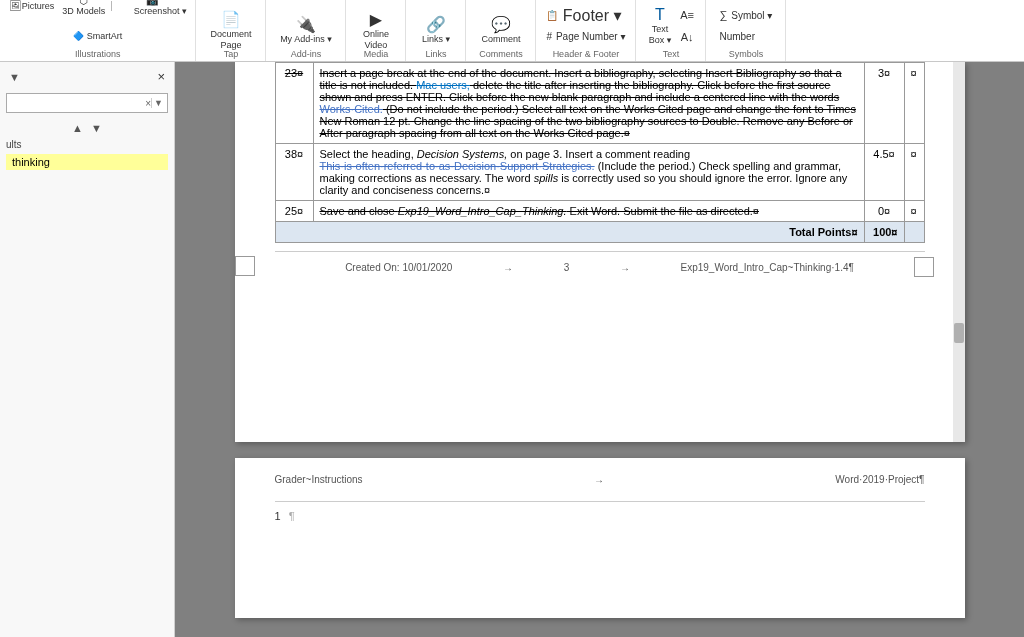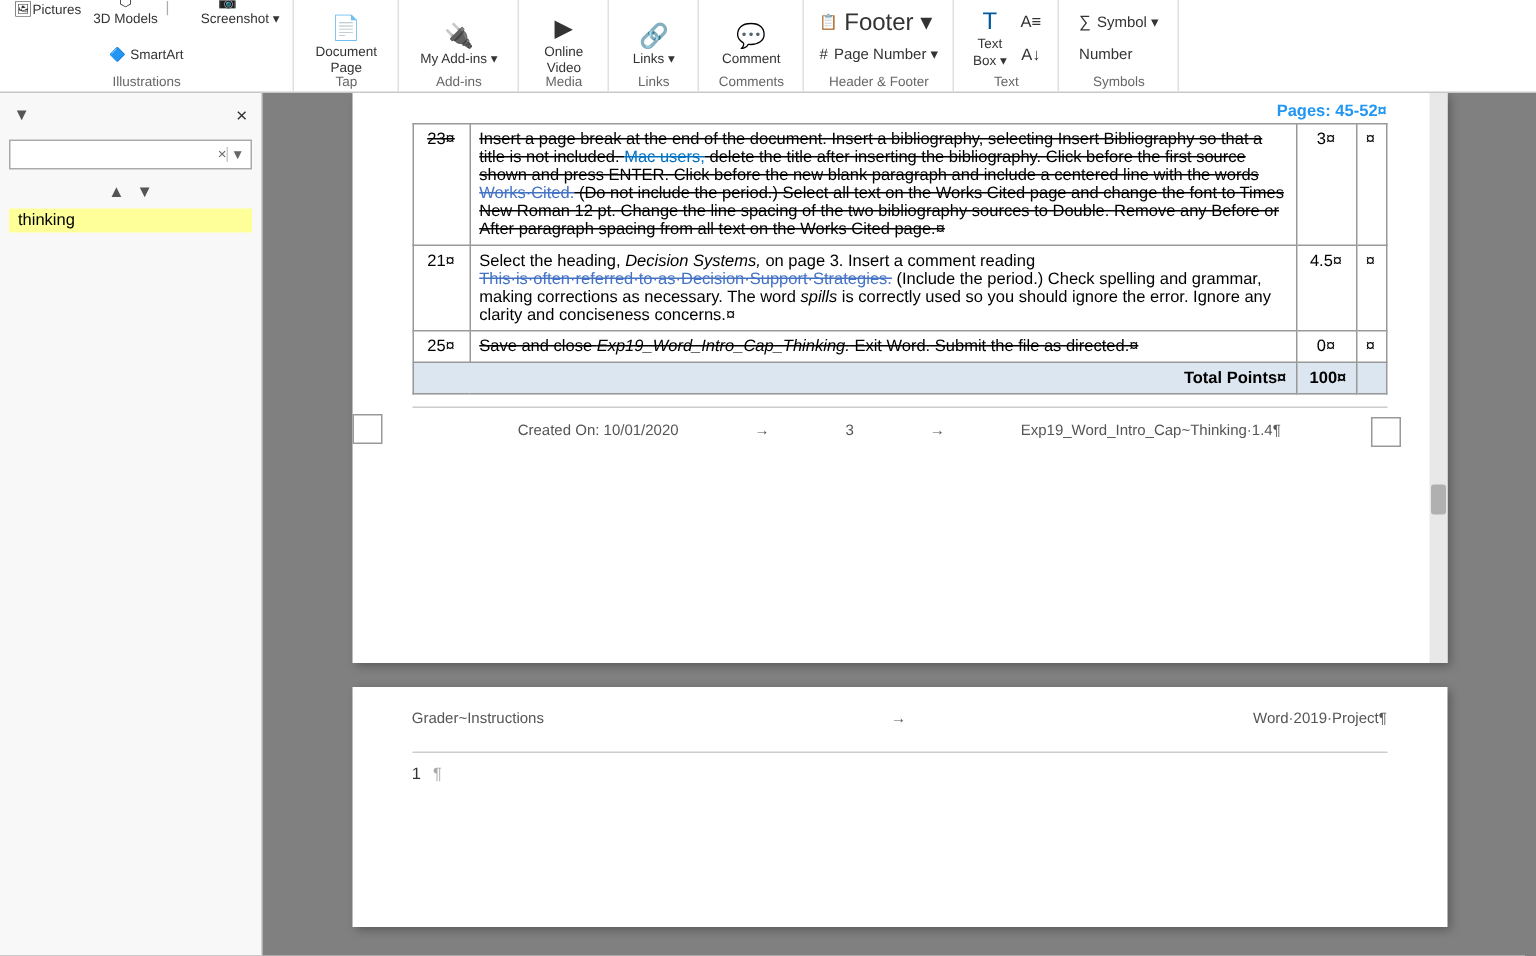--- a/index.html
+++ b/index.html
@@ -398,46 +398,44 @@
         <span style="font-size:10px;cursor:pointer;color:#666;">×</span>
         <span style="font-size:9px;cursor:pointer;color:#666;border-left:1px solid #ccc;padding-left:2px;">▼</span>
       </div>
     </div>
     <div class="panel-scroll-btns">
       <div style="display:flex;justify-content:center;gap:2px;">
         <div class="nav-btn">▲</div>
         <div class="nav-btn">▼</div>
       </div>
     </div>
+    <div class="panel-results-label">ults</div>
     <div class="panel-item-thinking">thinking</div>
   </div>
 
   <div class="main-content">
 
     <div class="doc-page">
-      <div style="text-align:right;padding:4px 0 2px;">
-        <span class="pages-header">Pages: 45-52¤</span>
-      </div>
 
       <table class="doc-table">
         <tbody>
 
           <tr>
             <td style="width:38px;text-align:center;">
               <span class="strikethrough">23¤</span>
             </td>
             <td>
               <span class="strikethrough">Insert a page break at the end of the document. Insert a bibliography, selecting Insert Bibliography so that a title is not included. </span><span class="blue-text strikethrough">Mac users,</span><span class="strikethrough"> delete the title after inserting the bibliography. Click before the first source shown and press ENTER. Click before the new blank paragraph and include a centered line with the words </span><span class="blue-bold">Works·Cited.</span><span class="strikethrough"> (Do not include the period.) Select all text on the Works Cited page and change the font to Times New Roman 12 pt. Change the line spacing of the two bibliography sources to Double. Remove any Before or After paragraph spacing from all text on the Works Cited page.¤</span>
             </td>
             <td style="width:40px;text-align:center;">3¤</td>
             <td style="width:20px;">¤</td>
           </tr>
 
           <tr>
-            <td style="width:38px;text-align:center;">21¤</td>
+            <td style="width:38px;text-align:center;">38¤</td>
             <td>
               <span>Select the heading, </span><em>Decision Systems,</em><span> on page 3. Insert a comment reading </span><span class="blue-bold">This·is·often·referred·to·as·Decision·Support·Strategies.</span><span> (Include the period.) Check spelling and grammar, making corrections as necessary. The word </span><em>spills</em><span> is correctly used so you should ignore the error. Ignore any clarity and conciseness concerns.¤</span>
             </td>
             <td style="width:40px;text-align:center;">4.5¤</td>
             <td style="width:20px;">¤</td>
           </tr>
 
           <tr>
             <td style="width:38px;text-align:center;">25¤</td>
             <td>

